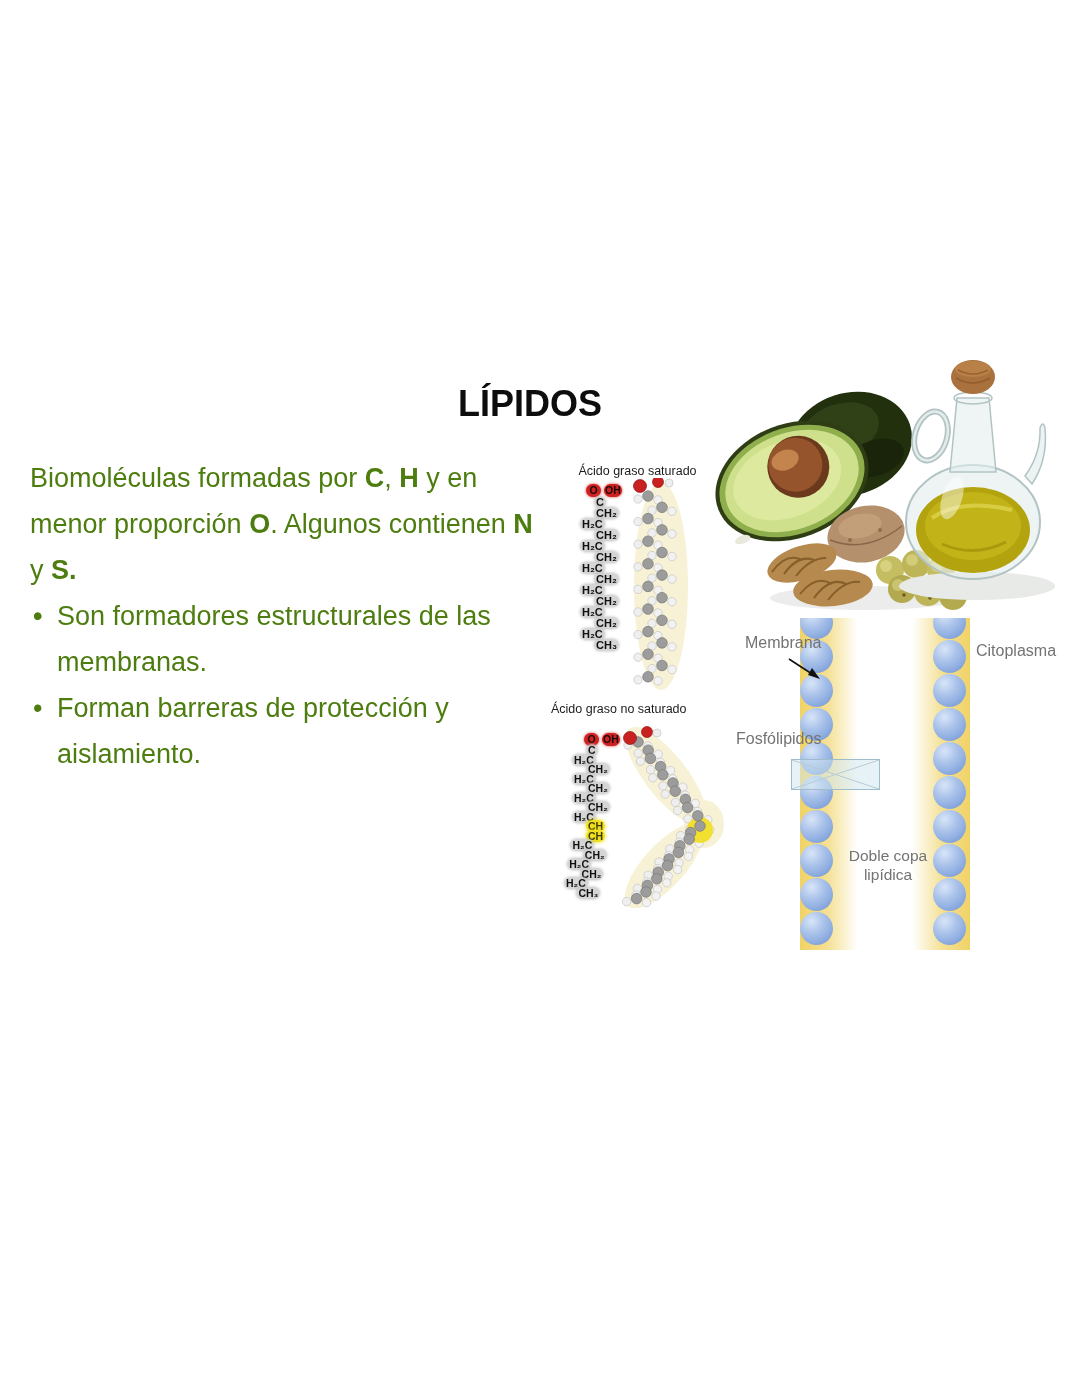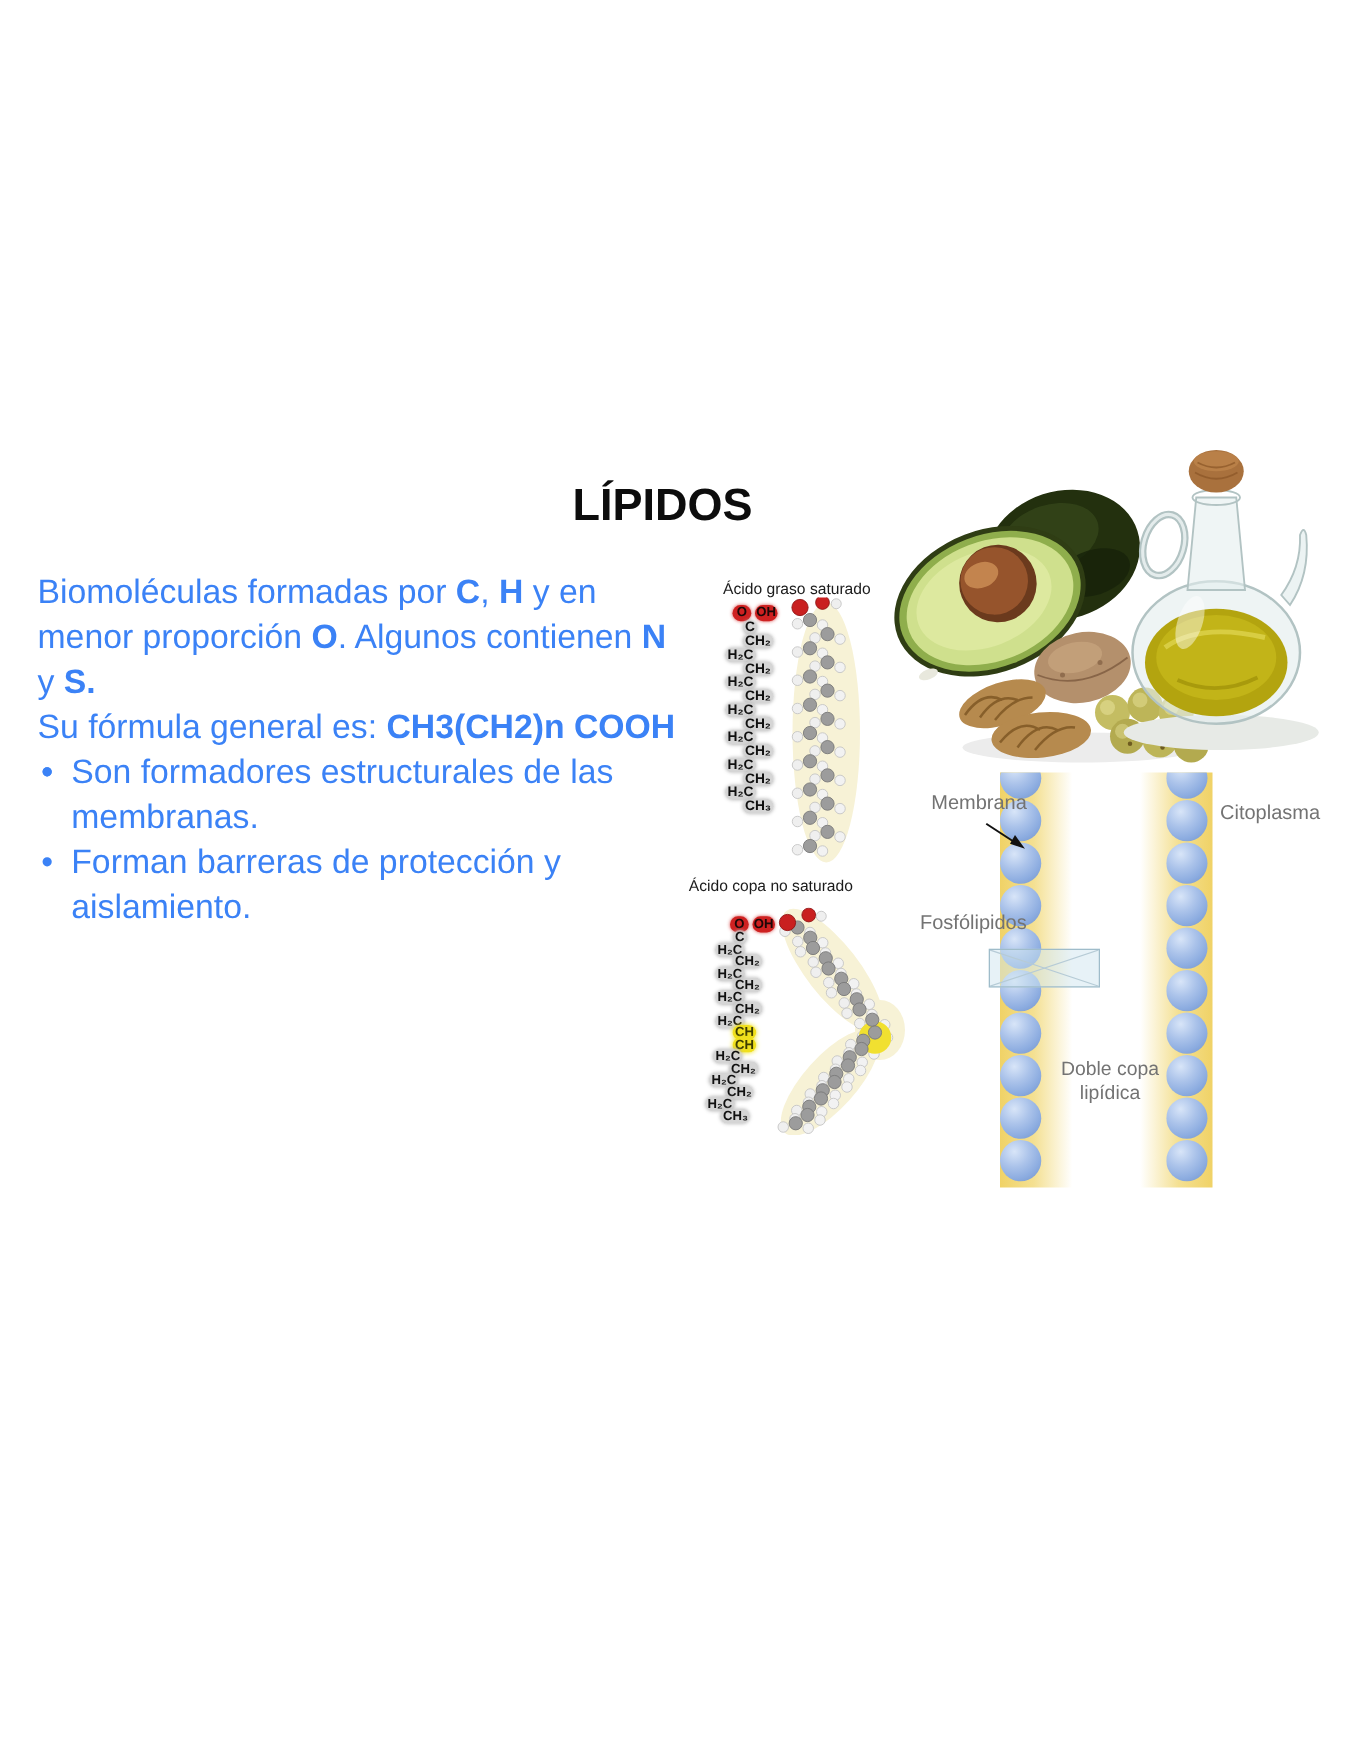--- a/index.html
+++ b/index.html
@@ -5,21 +5,21 @@
   html,body{margin:0;padding:0;background:#fff;}
   .page{position:relative;width:1080px;height:1397px;background:#ffffff;overflow:hidden;
         font-family:"Liberation Sans",sans-serif;color:#151515;}
 
   
   .title{position:absolute;left:0;top:383px;width:1060px;text-align:center;
          font-size:36px;font-weight:700;color:#0d0d0d;}
 
   
   .left-text{position:absolute;left:30px;top:455px;width:520px;
-             font-size:27px;line-height:36px;color:#3b82f6;}
+             font-size:27px;line-height:46px;color:#4d7c0f;}
   .para{margin:0;}
   .para.bullet{position:relative;padding-left:27px;}
   .para .dot{position:absolute;left:3px;top:0;}
   .left-text b{font-weight:700;}
 
   
   .fa-fig{position:absolute;}
   #satFig{left:550px;top:464px;width:175px;height:245px;}
   #unsatFig{left:548px;top:702px;width:192px;height:212px;}
   .fa-label{font-size:12.5px;font-weight:400;color:#1b1b1b;text-align:center;}
@@ -72,21 +72,20 @@
 </style>
 </head>
 <body>
 
 <div class="page">
 
   <div class="title">LÍPIDOS</div>
 
   <div class="left-text">
       <div class="para"><span>Biomoléculas formadas por </span><b>C</b><span>, </span><b>H</b><span> y en menor proporción </span><b>O</b><span>. Algunos contienen </span><b>N</b><span> y </span><b>S.</b></div>
-      <div class="para"><span>Su fórmula general es: </span><b>CH3(CH2)n COOH</b></div>
       <div class="para bullet"><span class="dot">•</span></div>
       <div class="para bullet"><span class="dot">•</span><span>Son formadores estructurales de las membranas.</span></div>
       <div class="para bullet"><span class="dot">•</span><span>Forman barreras de protección y aislamiento.</span></div>
     </div>
 
   <div class="fa-fig" id="satFig">
     <div class="fa-label">Ácido graso saturado</div>
     <div class="fc" id="satChain">
         <div class="fc-head">
           <span class="fc-red">O</span>
@@ -160,21 +159,21 @@
         <circle cx="32" cy="176.20000000000002" r="5.3" fill="#9c9c9c" stroke="#787878" stroke-width="0.7"></circle>
         <circle cx="46" cy="187.5" r="5.3" fill="#9c9c9c" stroke="#787878" stroke-width="0.7"></circle>
         <circle cx="32" cy="198.8" r="5.3" fill="#9c9c9c" stroke="#787878" stroke-width="0.7"></circle>
         <circle cx="24" cy="8" r="6.5" fill="#c92020" stroke="#8f1212" stroke-width="0.7"></circle>
         <circle cx="42" cy="4" r="5.5" fill="#c92020" stroke="#8f1212" stroke-width="0.7"></circle>
         <circle cx="53" cy="5" r="4" fill="#efefef" stroke="#c4c4c4" stroke-width="0.7"></circle>
       </svg>
   </div>
 
   <div class="fa-fig" id="unsatFig">
-    <div class="fa-label">Ácido copa no saturado</div>
+    <div class="fa-label">Ácido graso no saturado</div>
     <div class="fc" id="unsatChain">
         <div class="fc-head">
           <span class="fc-red">O</span>
           <span class="fc-red">OH</span>
         </div>
         <div class="fc-row fc-r"><span class="fc-it">C</span></div>
         <div class="fc-row fc-l"><span class="fc-it">H₂C</span></div>
         <div class="fc-row fc-r"><span class="fc-it">CH₂</span></div>
         <div class="fc-row fc-l"><span class="fc-it">H₂C</span></div>
         <div class="fc-row fc-r"><span class="fc-it">CH₂</span></div>

